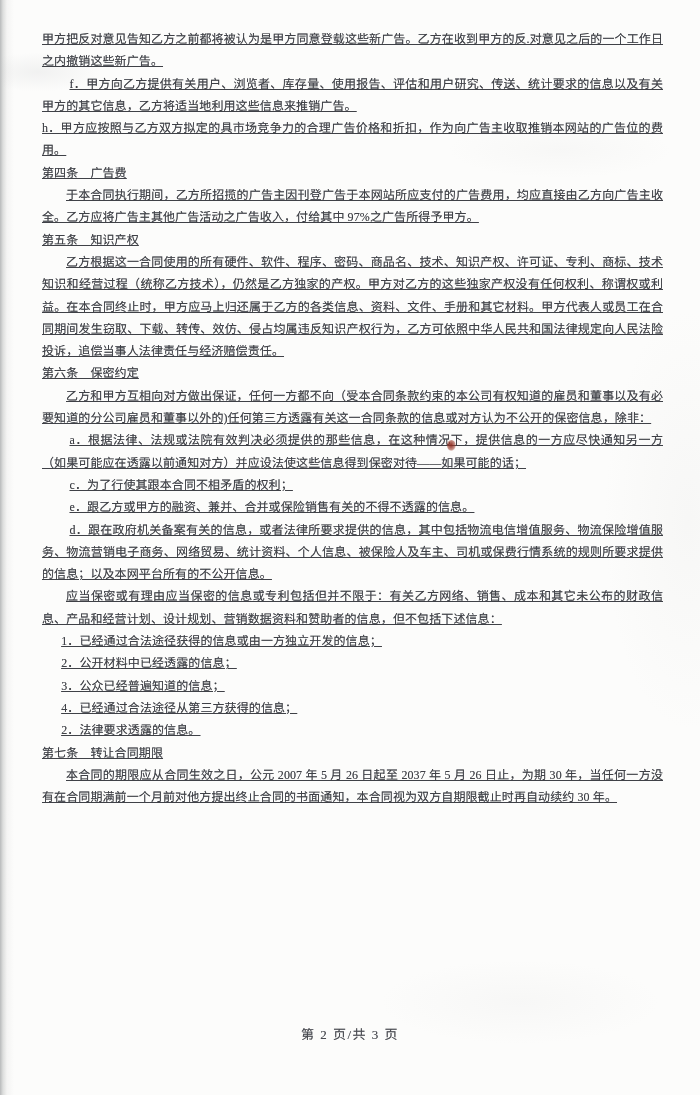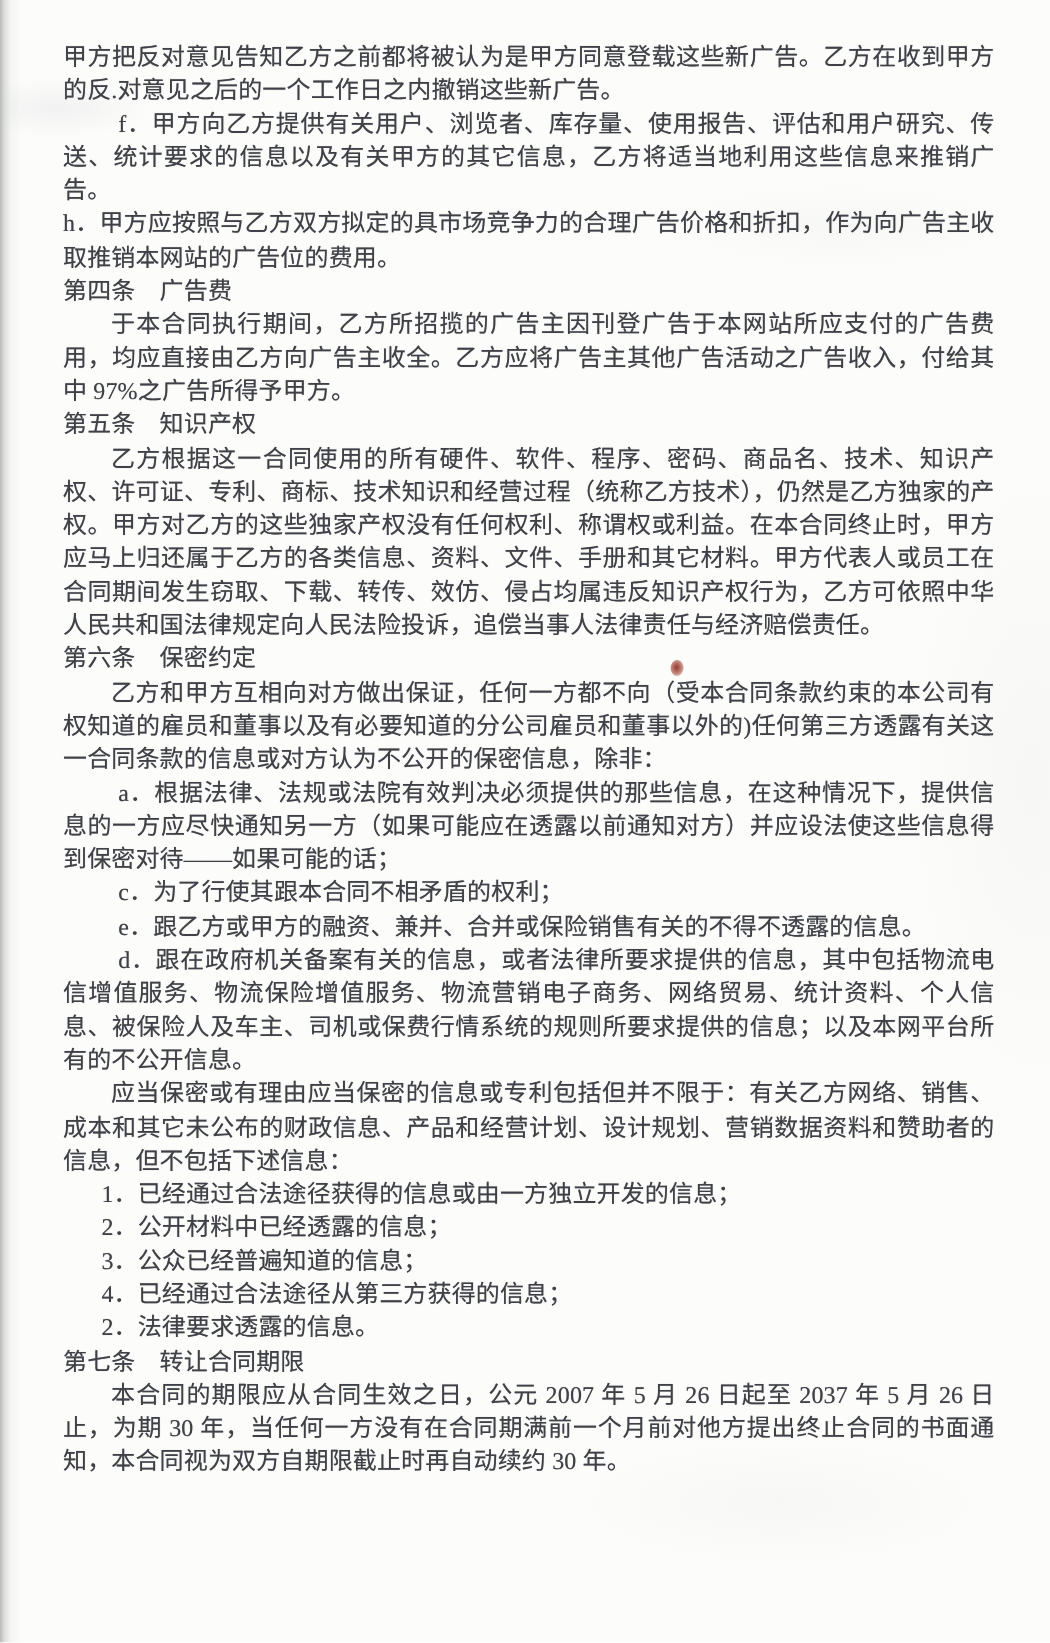--- a/index.html
+++ b/index.html
@@ -12,25 +12,26 @@
       radial-gradient(ellipse 160px 40px at 560px 150px, rgba(205,205,205,0.10), rgba(205,205,205,0) 70%),
       radial-gradient(ellipse 120px 300px at 688px 520px, rgba(210,210,208,0.12), rgba(210,210,208,0) 70%),
       radial-gradient(ellipse 200px 60px at 520px 1002px, rgba(205,205,205,0.10), rgba(205,205,205,0) 70%),
       linear-gradient(90deg, #b8babb 0px, #dddedd 3px, rgba(238,238,237,0.55) 7px, rgba(245,245,244,0) 14px),
       #fcfcfb;
     font-family:"Liberation Serif","DejaVu Serif",serif;
     color:#3f4147;
   }
   .content{
     position:absolute;left:42px;top:28px;width:621px;
-    font-size:16px;line-height:22.3px;
+    font-size:12px;line-height:22.3px;
     text-align:justify;
     letter-spacing:0.1px;
     text-shadow:0 0 0.5px rgba(63,65,71,0.55);
     filter:blur(0.24px);
+    text-decoration:underline;
   }
   .content p{margin:0;padding:0;}
   .p-flush,.p-head{text-indent:0;}
   .p-ind{text-indent:2em;}
   .p-item{text-indent:2.3em;}
   .p-num{text-indent:1.6em;}
   .red-mark{
     position:absolute;left:447px;top:440px;width:9px;height:11px;
     background:radial-gradient(ellipse at 45% 45%, rgba(142,44,32,0.95) 0%, rgba(158,60,44,0.55) 55%, rgba(158,60,44,0) 75%);
     border-radius:50%;
@@ -69,14 +70,15 @@
     <p class="p-num">2．公开材料中已经透露的信息；</p>
     <p class="p-num">3．公众已经普遍知道的信息；</p>
     <p class="p-num">4．已经通过合法途径从第三方获得的信息；</p>
     <p class="p-num">2．法律要求透露的信息。</p>
     <p class="p-head">第七条　转让合同期限</p>
     <p class="p-ind">本合同的期限应从合同生效之日，公元 2007 年 5 月 26 日起至 2037 年 5 月 26 日止，为期 30 年，当任何一方没有在合同期满前一个月前对他方提出终止合同的书面通知，本合同视为双方自期限截止时再自动续约 30 年。</p>
   </div>
 
   <div class="red-mark"></div>
 
+  <div class="footer">第 2 页/共 3 页</div>
 
 </div>
 
 </body></html>

